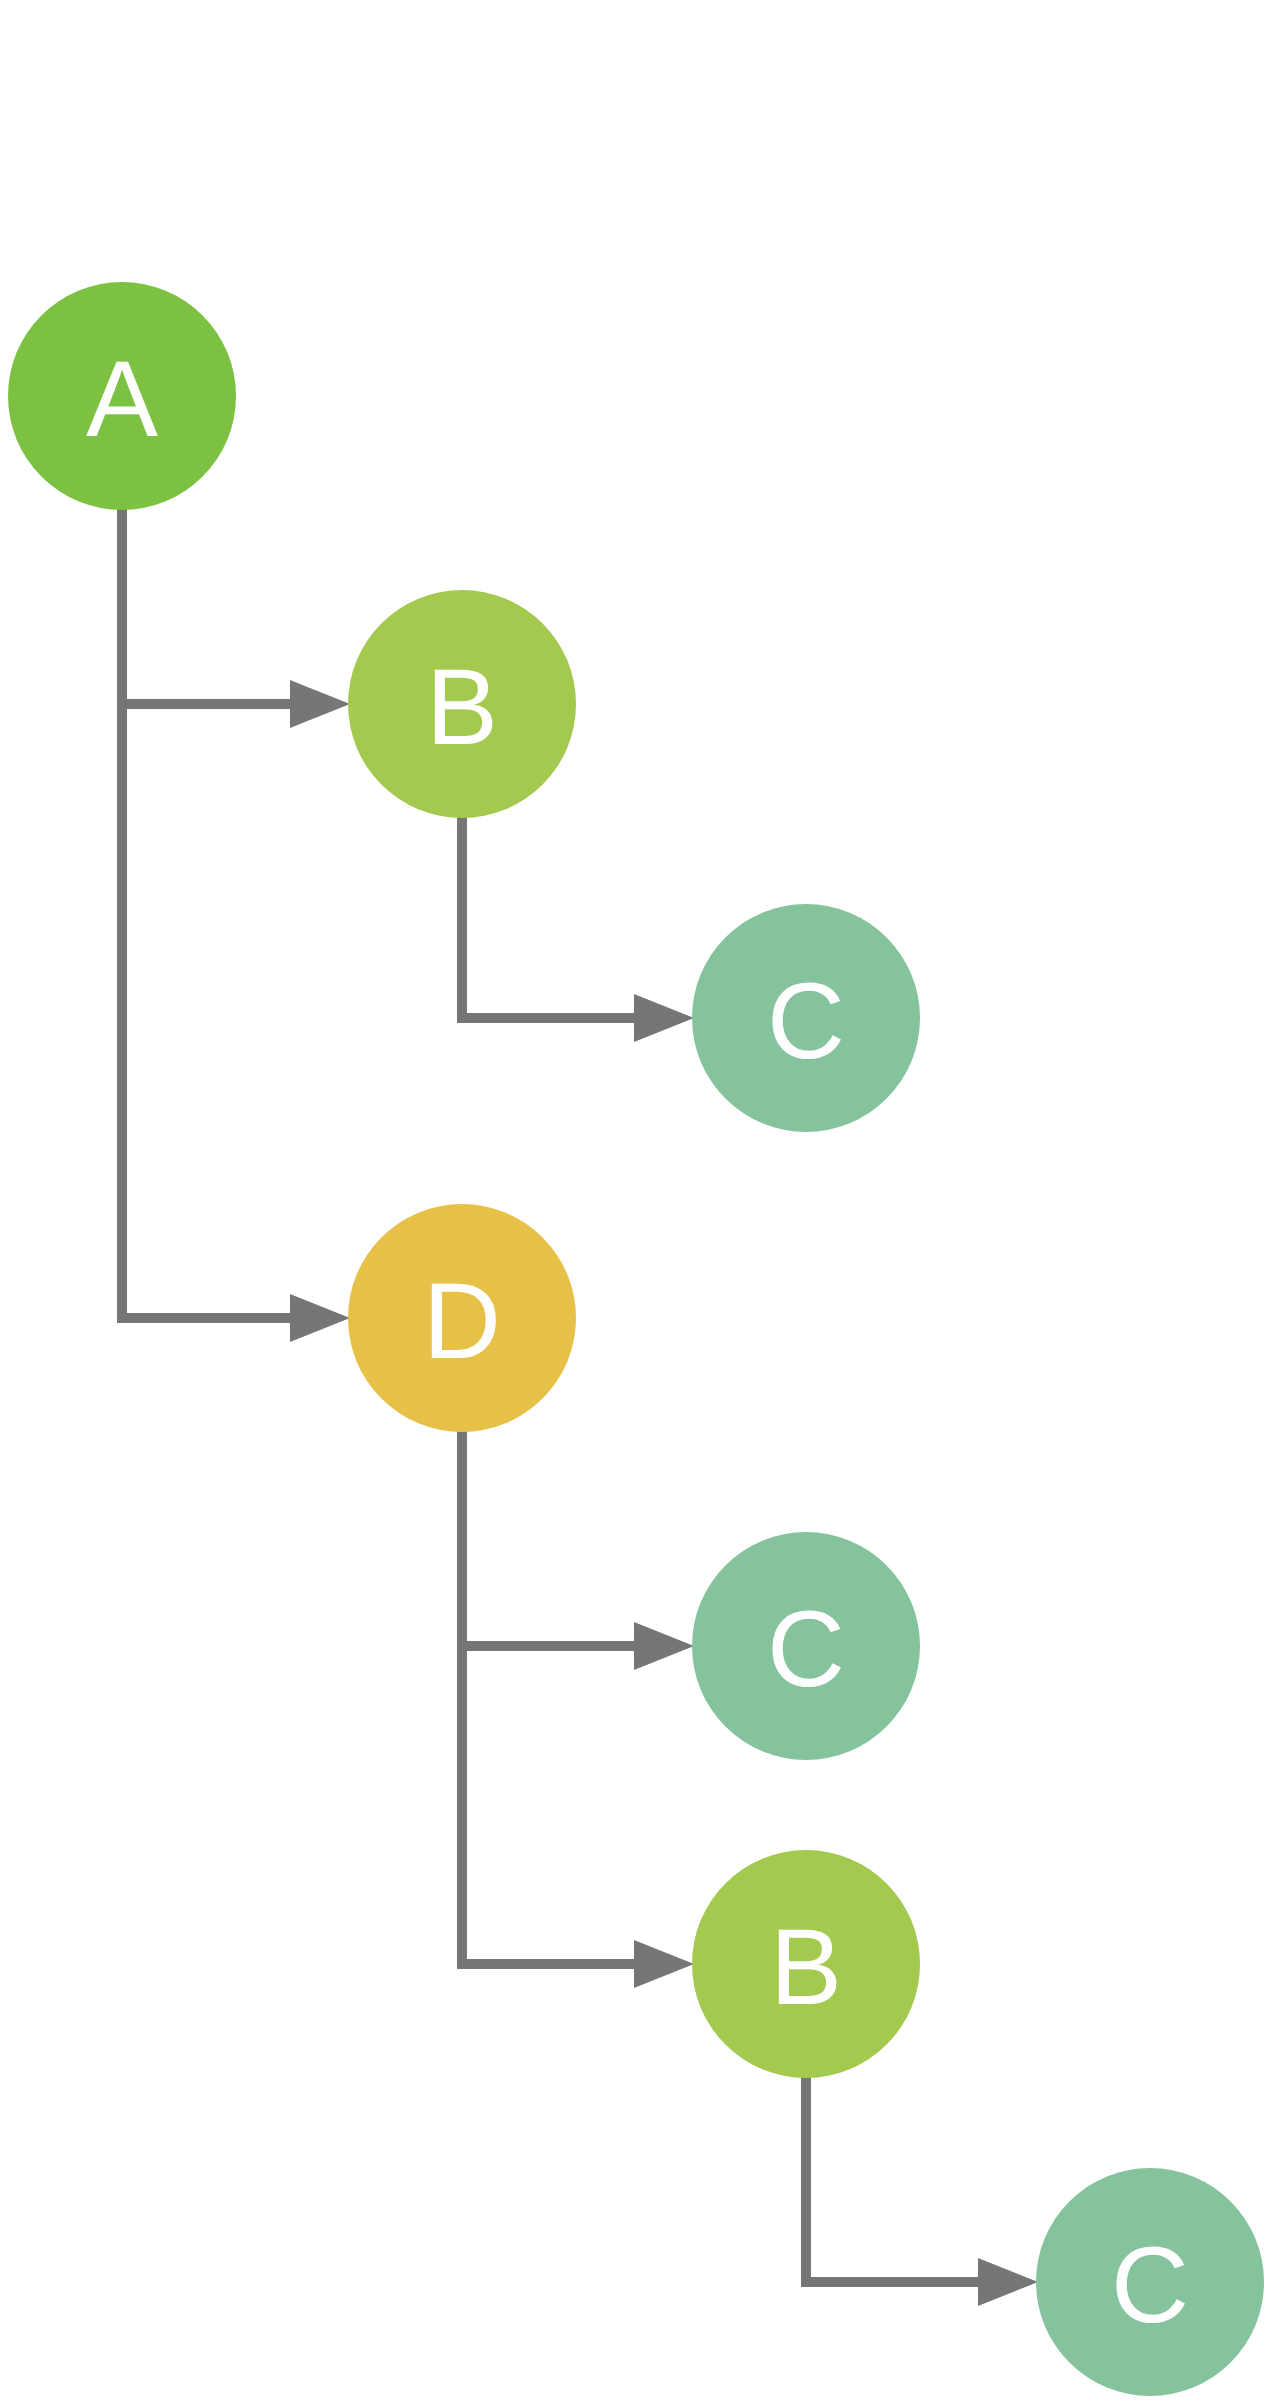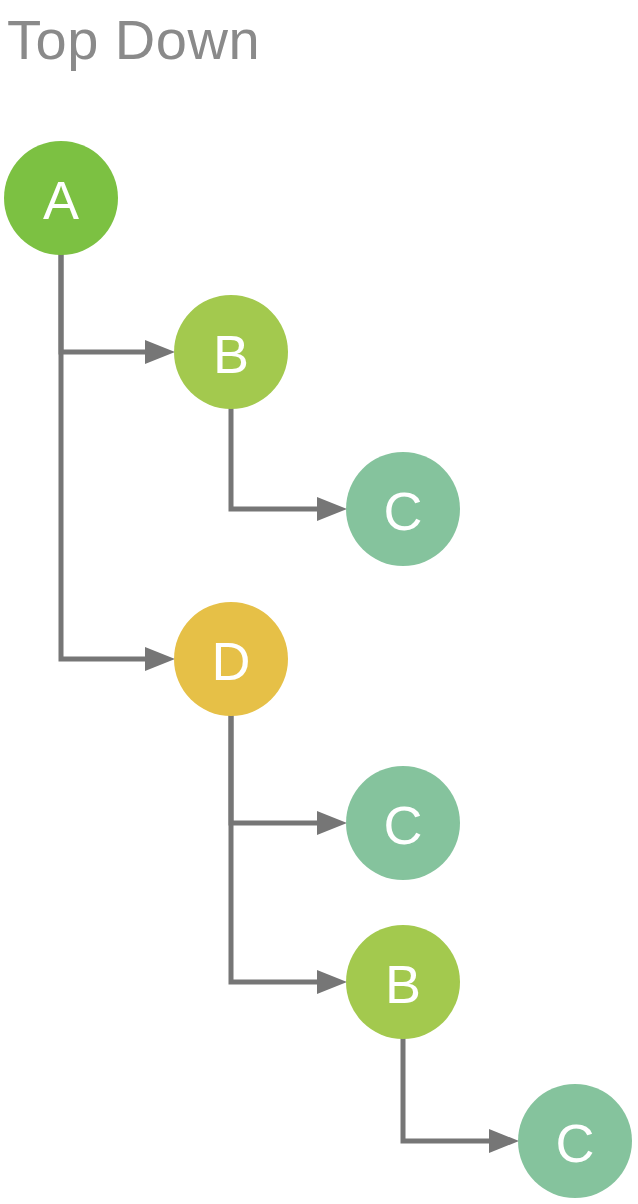--- a/index.html
+++ b/index.html
@@ -35,21 +35,20 @@
     font-family: "Liberation Sans", sans-serif;
     font-size: 54px;
     font-weight: 300;
     fill: #ffffff;
   }
 </style>
 </head>
 <body>
 
 <div class="canvas">
-  <div class="diagram-title">Top Down</div>
   <svg class="tree-svg" width="638" height="1204" viewBox="0 0 638 1204" xmlns="http://www.w3.org/2000/svg">
       <polyline points="61,253 61,352 148,352" fill="none" stroke="#767676" stroke-width="5"></polyline>
       <polygon points="175,352 145,340 145,364" fill="#767676"></polygon>
       <polyline points="61,253 61,659 148,659" fill="none" stroke="#767676" stroke-width="5"></polyline>
       <polygon points="175,659 145,647 145,671" fill="#767676"></polygon>
       <polyline points="231,407 231,509 320,509" fill="none" stroke="#767676" stroke-width="5"></polyline>
       <polygon points="347,509 317,497 317,521" fill="#767676"></polygon>
       <polyline points="231,714 231,823 320,823" fill="none" stroke="#767676" stroke-width="5"></polyline>
       <polygon points="347,823 317,811 317,835" fill="#767676"></polygon>
       <polyline points="231,714 231,982 320,982" fill="none" stroke="#767676" stroke-width="5"></polyline>

